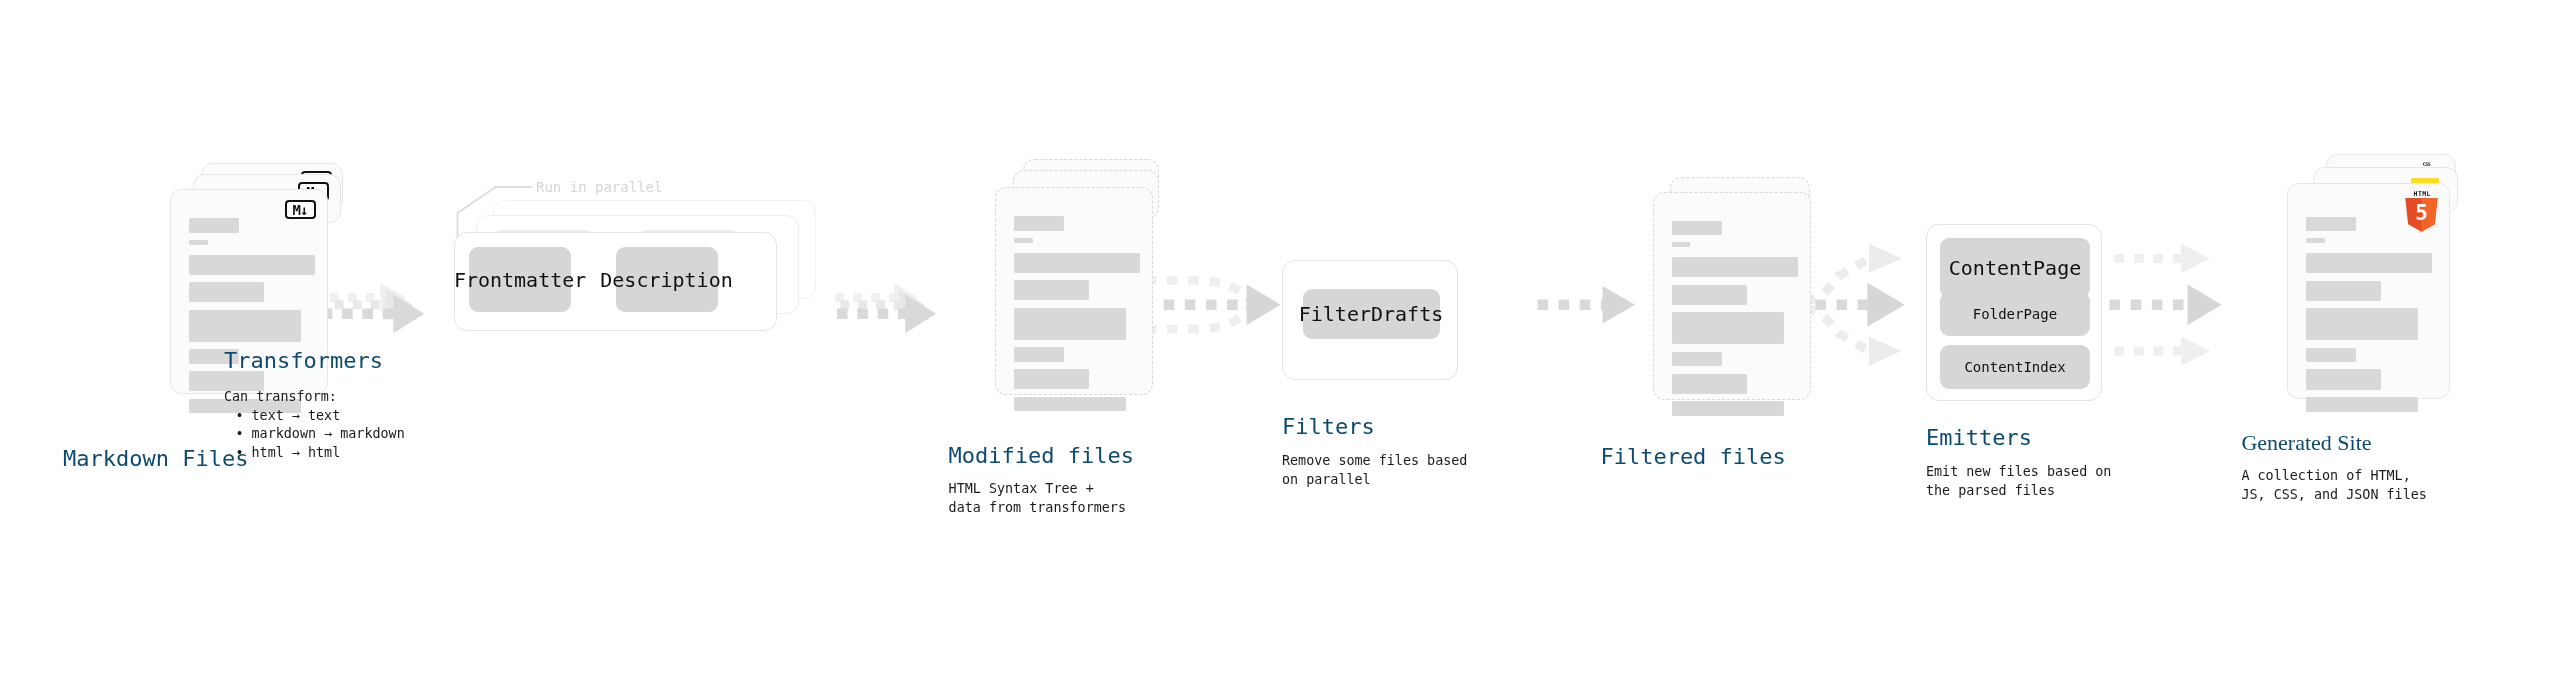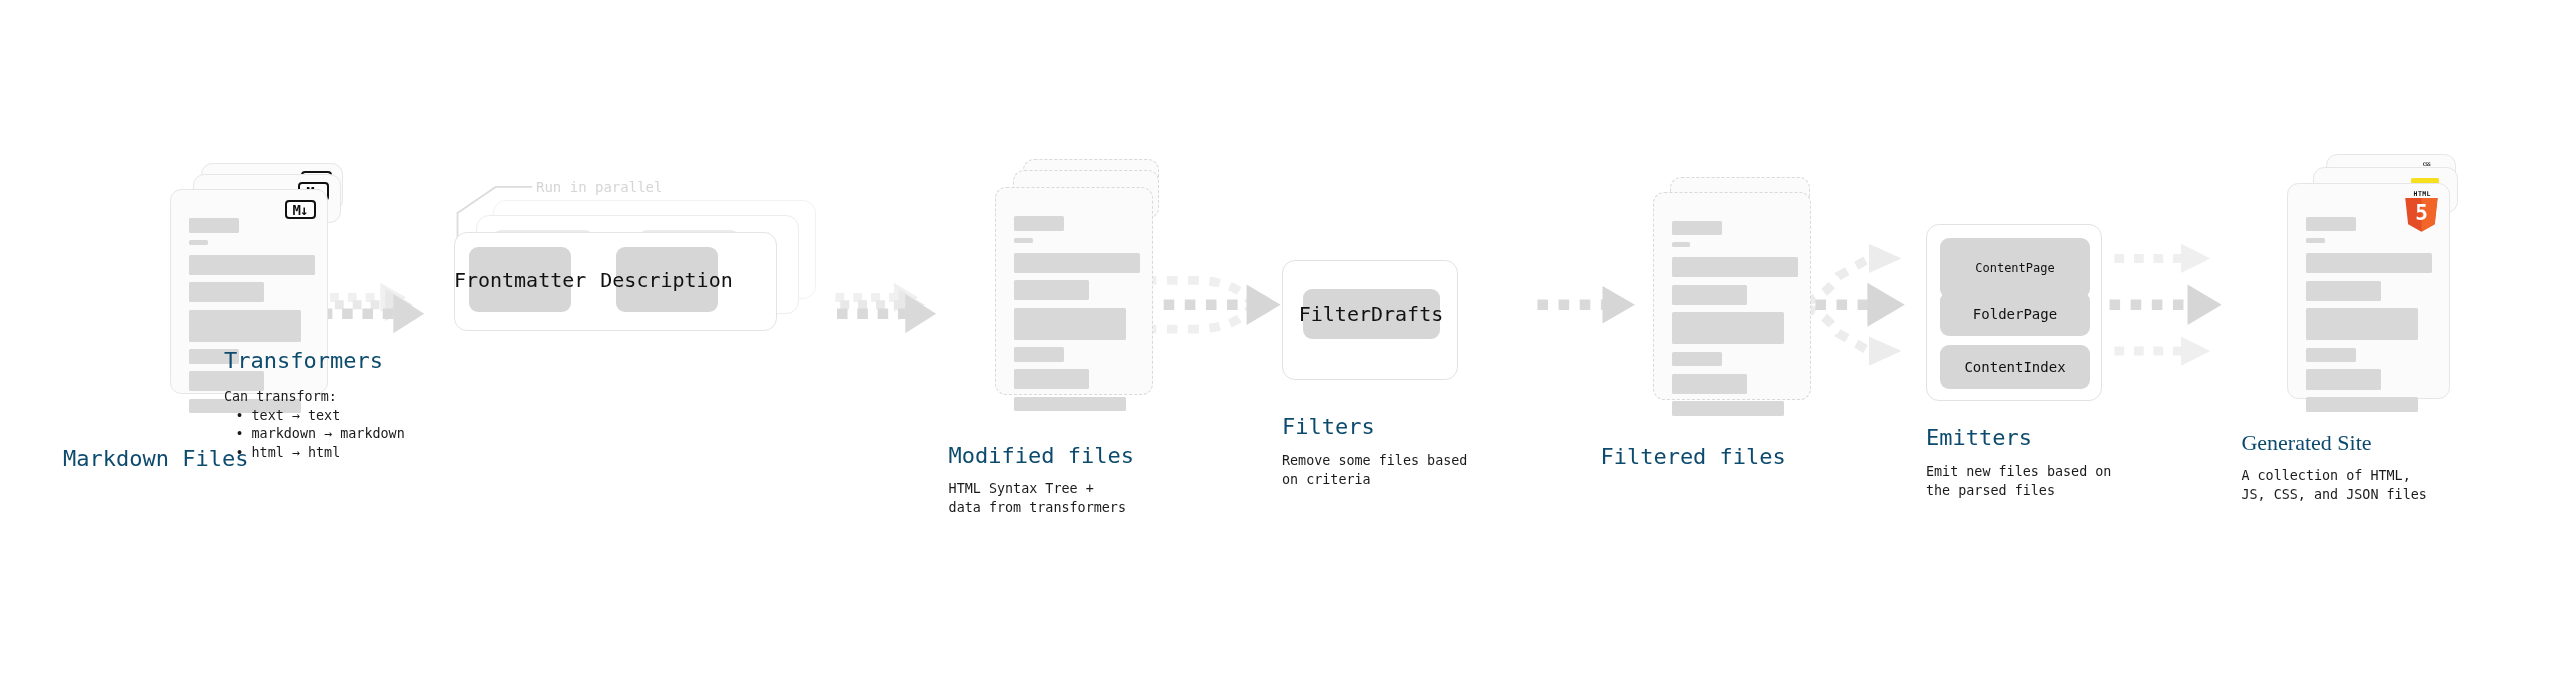--- a/index.html
+++ b/index.html
@@ -241,21 +241,21 @@
   </div>
 </div>
 
 <div class="stage" style="left:1282px; top:211px;">
   <div class="obox" style="left:0px;top:49px;width:176px;height:120px;">
     <div class="pill" style="left:19.5px;top:28px;width:137px;height:50px;">FilterDrafts</div>
   </div>
   <div class="title" style="position:absolute;left:0px;top:203px;">Filters</div>
   <div class="sub" style="position:absolute;left:0px;top:241px;">
     <div>Remove some files based</div>
-    <div>on criteria</div>
+    <div>on parallel</div>
   </div>
 </div>
 
 <div class="stage" style="left:1602px; top:177px;">
   <div class="doc-stack" style="width:175px;height:244px;">
     <div class="doc dashed" style="left:24.4px;top:0px;width:140px;height:46px;"></div>
     <div class="doc dashed doc-front" style="left:6.5px;top:14.6px;width:158px;height:208px;">
       <div class="bars">
         <div class="bar" style="width:50px;height:14.6px;"></div>
         <div class="bar" style="width:18.7px;height:4.9px;margin-bottom:9.8px;"></div>
@@ -266,21 +266,21 @@
         <div class="bar" style="width:75px;height:20.3px;"></div>
         <div class="bar" style="width:112px;height:14.6px;"></div>
       </div>
     </div>
   </div>
   <div class="title" style="position:absolute;left:-1.6px;top:267px;">Filtered files</div>
 </div>
 
 <div class="stage" style="left:1926px; top:175px;">
   <div class="obox" style="left:0px;top:49px;width:176px;height:177px;">
-    <div class="pill" style="left:13px;top:13px;width:150px;height:60px;font-size:12px;">ContentPage</div>
+    <div class="pill" style="left:13px;top:13px;width:150px;height:60px;font-size:20px;">ContentPage</div>
     <div class="pill" style="left:13px;top:67px;width:150px;height:44px;font-size:14px;">FolderPage</div>
     <div class="pill" style="left:13px;top:120px;width:150px;height:44px;font-size:14px;">ContentIndex</div>
   </div>
   <div class="title" style="position:absolute;left:0px;top:250px;">Emitters</div>
   <div class="sub" style="position:absolute;left:0px;top:288px;">
     <div>Emit new files based on</div>
     <div>the parsed files</div>
   </div>
 </div>
 

